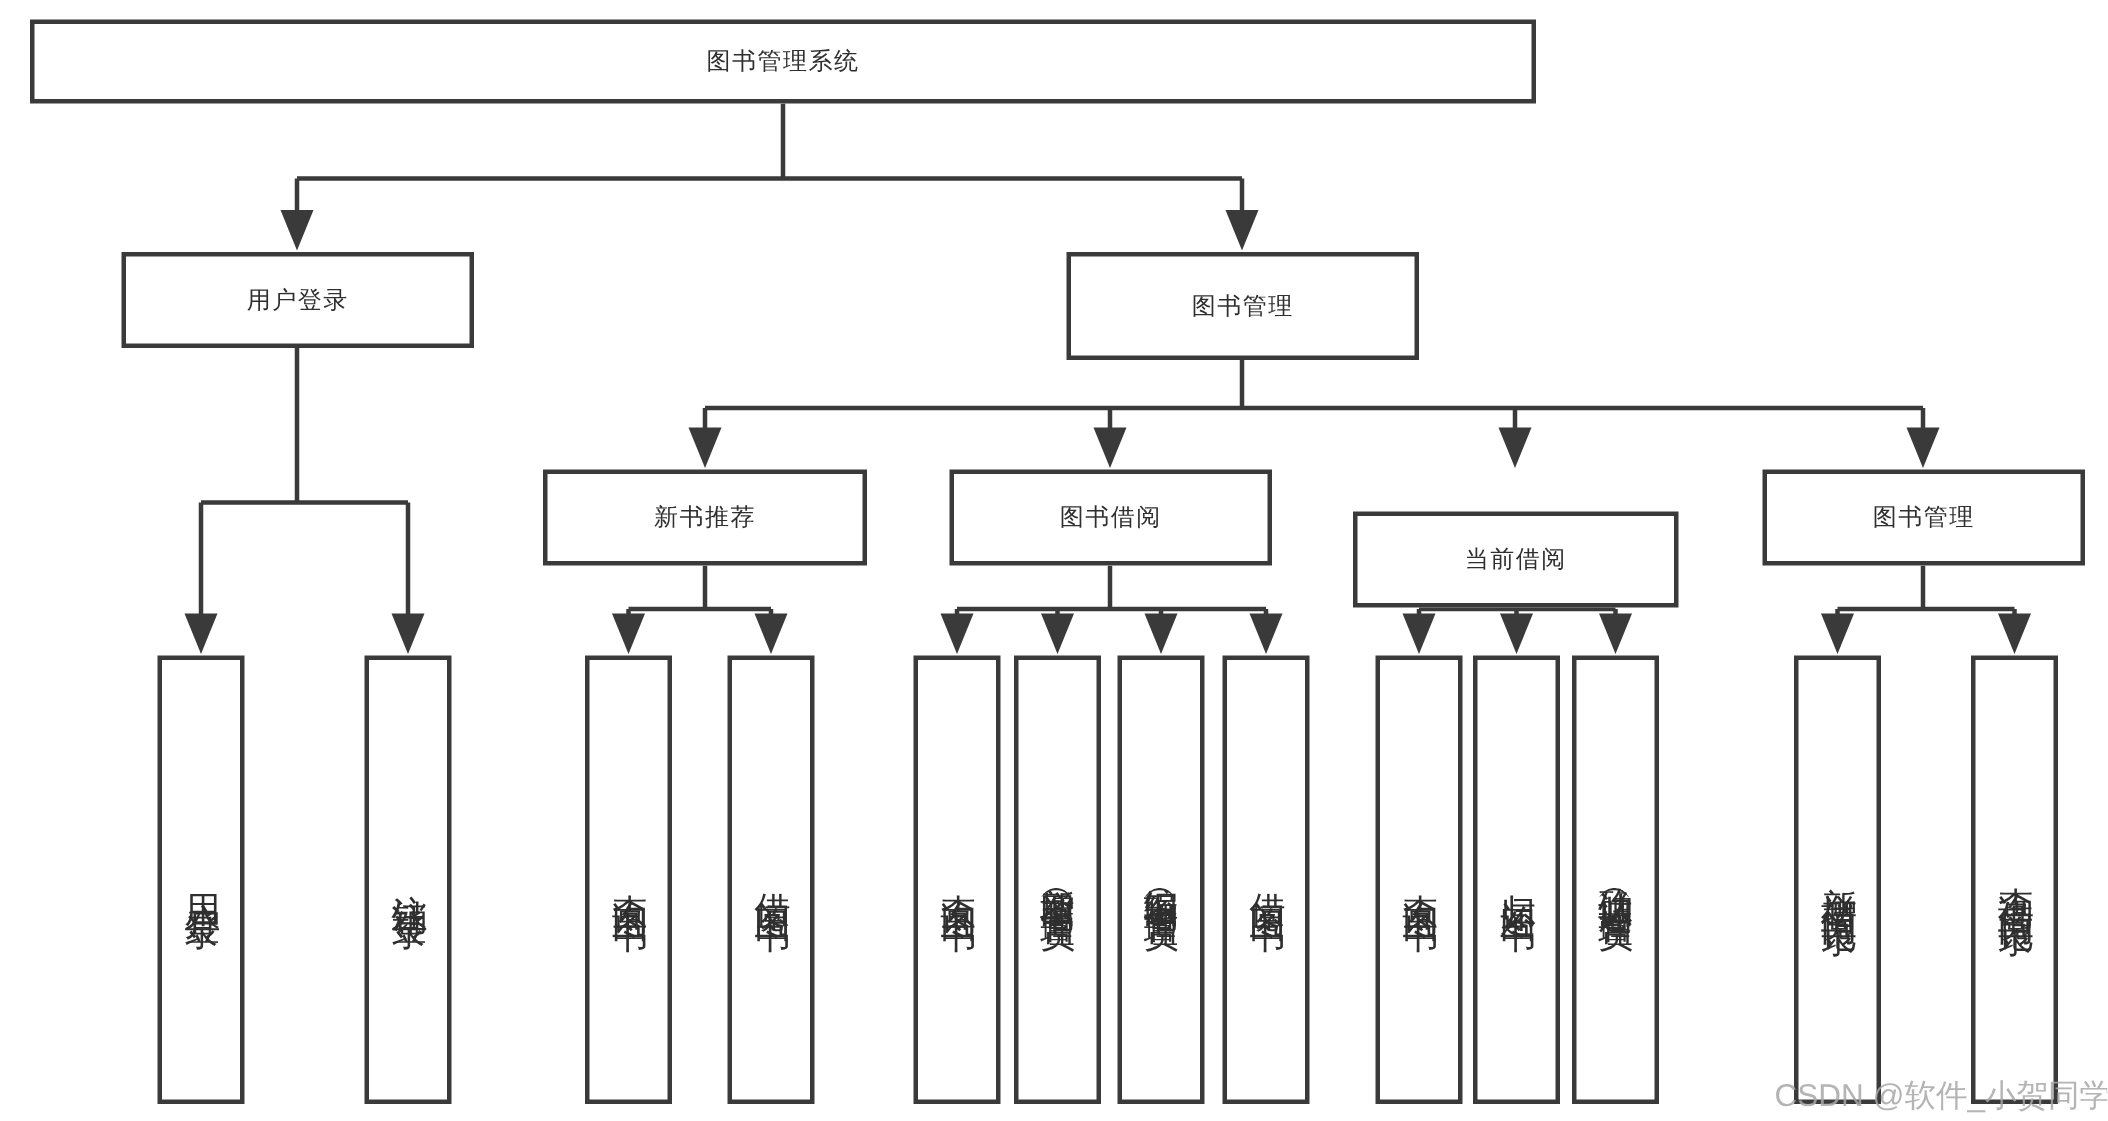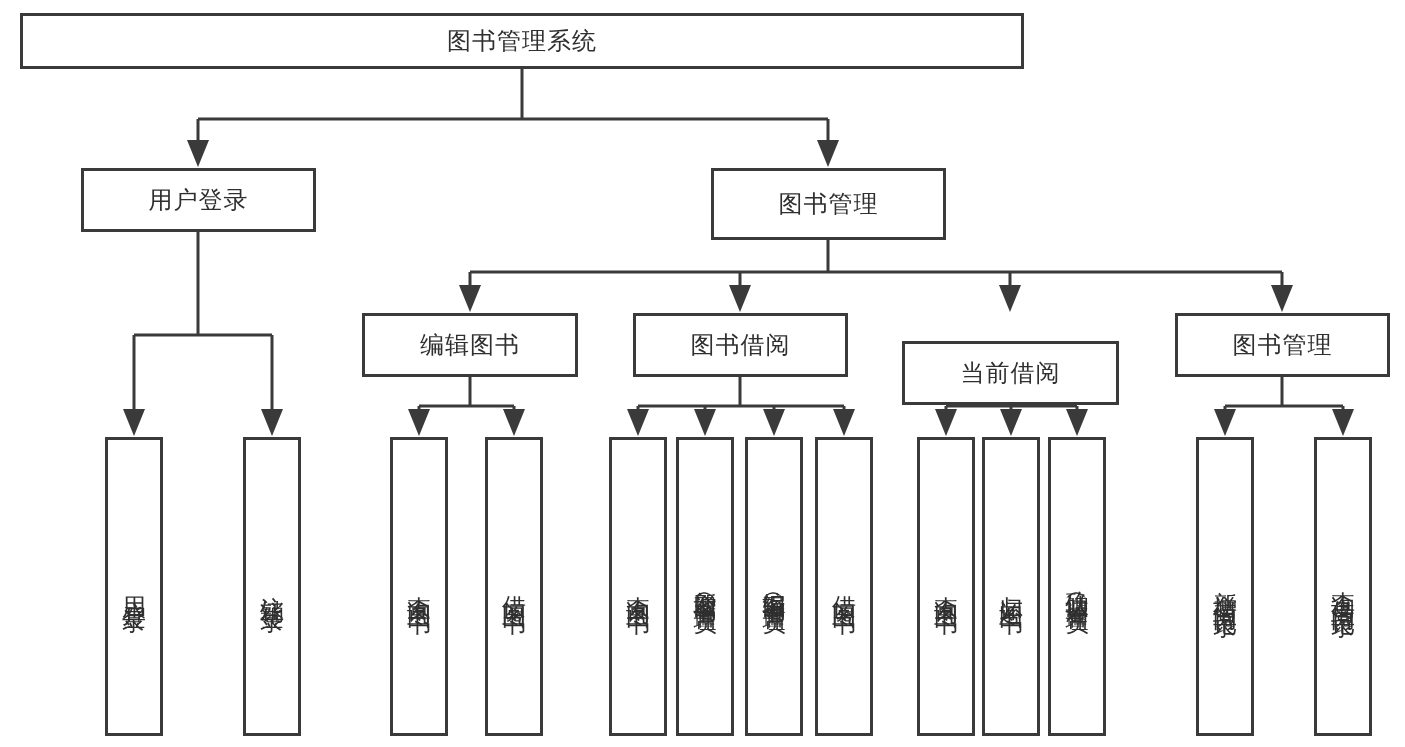--- a/index.html
+++ b/index.html
@@ -19,21 +19,21 @@
   }
   .node {
     position: absolute;
     box-sizing: border-box;
     border: 3px solid #3a3a3a;
     background: #ffffff;
     display: flex;
     align-items: center;
     justify-content: center;
     color: #2f2f2f;
-    font-size: 24px;
+    font-size: 16px;
     letter-spacing: 1px;
     z-index: 2;
   }
   .node.h {  }
   .node.v {
     writing-mode: vertical-rl;
     letter-spacing: 5px;
     font-size: 24px;
     line-height: 1;
   }
@@ -133,21 +133,21 @@
   </div>
 
   <div class="node h lvl2-a">
     <span>用户登录</span>
   </div>
   <div class="node h lvl2-b">
     <span>图书管理</span>
   </div>
 
   <div class="node h lvl3-a">
-    <span>编辑图书</span>
+    <span>新书推荐</span>
   </div>
   <div class="node h lvl3-b">
     <span>图书借阅</span>
   </div>
   <div class="node h lvl3-c">
     <span>当前借阅</span>
   </div>
   <div class="node h lvl3-d">
     <span>图书管理</span>
   </div>
@@ -189,14 +189,15 @@
     <span>确认归还（管理员）</span>
   </div>
 
   <div class="node v leaf lf12">
     <span>新增借阅记录</span>
   </div>
   <div class="node v leaf lf13">
     <span>查询借阅记录</span>
   </div>
 
+  <div id="watermark">CSDN @软件_小贺同学</div>
 
 </div>
 
 </body></html>

